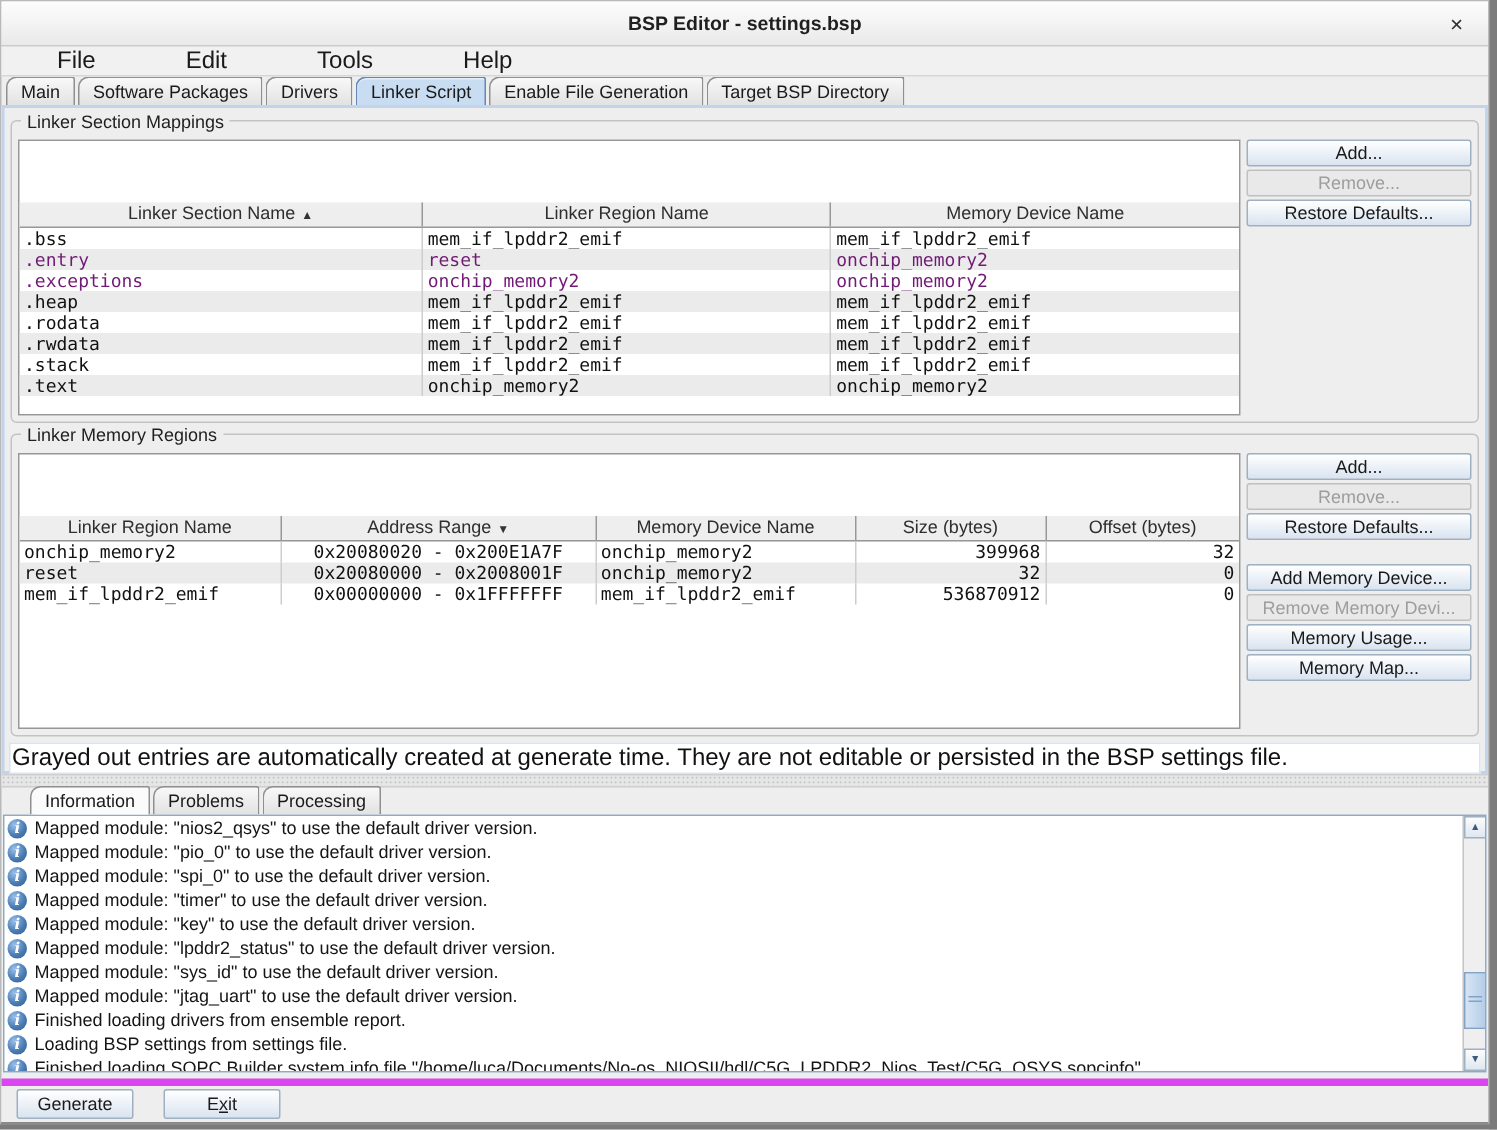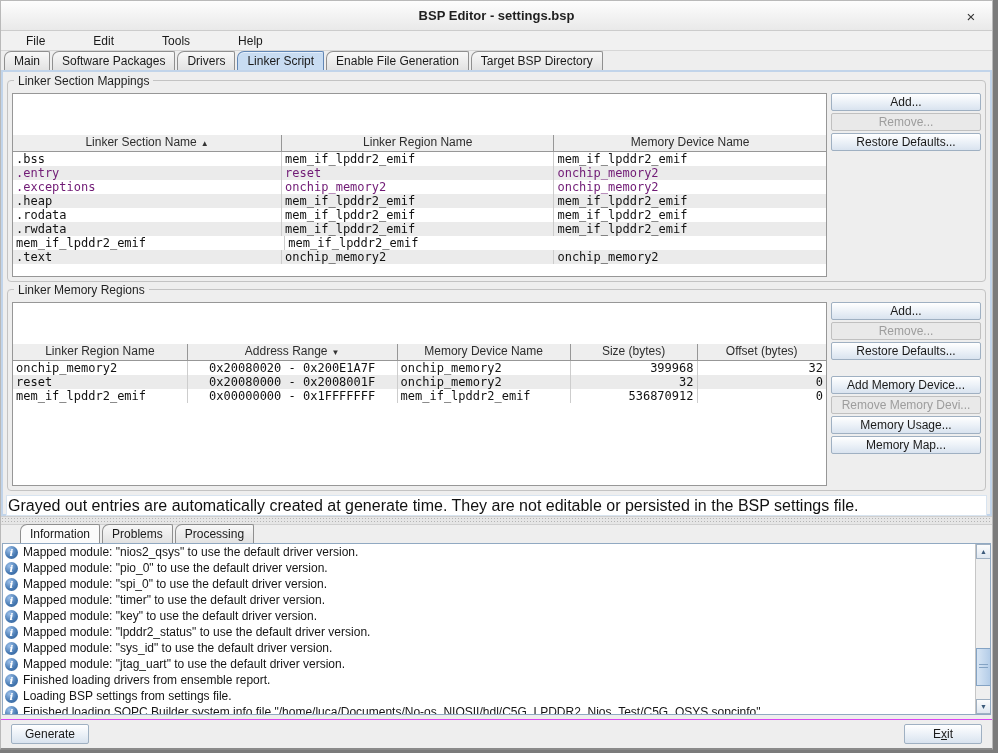--- a/index.html
+++ b/index.html
@@ -15,21 +15,21 @@
               border-bottom:1px solid #cccccc; display:flex; align-items:center;
               justify-content:center; position:relative; }
   .title-text { font-size:13px; font-weight:bold; color:#1f1f1f; }
   .close-btn { position:absolute; right:12px; top:6px; width:18px; height:18px;
                display:flex; align-items:center; justify-content:center;
                font-size:15px; color:#333; cursor:default; }
 
   
   .menubar { height:20px; flex:0 0 20px; background:#f1f1f1; border-bottom:1px solid #d6d6d6;
              display:flex; align-items:center; padding-left:1px; }
-  .menu-item { font-size:12px; color:#1a1a1a; padding:2px 24px; }
+  .menu-item { font-size:16px; color:#1a1a1a; padding:2px 24px;margin-left:12px; }
 
   
   .tabbar { height:19px; flex:0 0 19px; display:flex; align-items:flex-end; padding-left:3px; }
   .tab { font-size:12px; color:#1a1a1a; background:linear-gradient(#f8f8f8,#e2e2e2);
          border:1px solid #8f8f8f; border-bottom:none; padding:2px 9px 2px 9px;
          border-radius:7px 2px 0 0; margin-right:2px; position:relative; white-space:nowrap; }
   .tab.selected { background:#c8dcf2; border-color:#6287b5; z-index:2;
                   box-shadow:inset 0 1px 0 #e3eefb; }
   .tab.selected-white { background:#fbfbfb; border-color:#8f8f8f; z-index:2; }
 
@@ -108,22 +108,22 @@
                 font-size:7px; color:#3c5a7a; }
   .scroll-btn.up { top:0; }
   .scroll-btn.down { bottom:0; }
   .scroll-thumb { position:absolute; left:0; width:15px; top:104px; height:38px;
                   background:linear-gradient(90deg,#d7e5f4,#b4cde8);
                   border:1px solid #84a3c4; }
   .thumb-grip { width:9px; margin:0 auto; border-top:1px solid #84a3c4;
                 border-bottom:1px solid #84a3c4; height:4px; margin-top:15px; }
 
   
-  .footer { flex:1 1 auto; display:flex; align-items:center; justify-content:space-between;
-            gap:20px; padding:0 10px; background:#eeeeee; border-top:1px solid #d946ef; margin-top:4px; }
+  .footer { flex:1 1 auto; display:flex; align-items:center; justify-content:flex-start;
+            gap:20px; padding:0 10px; background:#eeeeee; border-top:5px solid #d946ef; margin-top:4px; }
   .footer .btn { width:78px; flex:0 0 auto; height:20px; margin-bottom:0; }
   .footer .btn u { text-decoration:underline; }
 
   
   .desktop-edge { position:absolute; right:0; top:0; width:5px; height:753px; background:#7b7b7b; }
 </style>
 </head>
 <body>
 
 <div class="window">
@@ -185,20 +185,21 @@
                 <div class="td c0">.rodata</div>
                 <div class="td c1">mem_if_lpddr2_emif</div>
                 <div class="td c2">mem_if_lpddr2_emif</div>
               </div>
               <div class="trow striped">
                 <div class="td c0">.rwdata</div>
                 <div class="td c1">mem_if_lpddr2_emif</div>
                 <div class="td c2">mem_if_lpddr2_emif</div>
               </div>
               <div class="trow">
+                <div class="td c0">.stack</div>
                 <div class="td c1">mem_if_lpddr2_emif</div>
                 <div class="td c2">mem_if_lpddr2_emif</div>
               </div>
               <div class="trow striped">
                 <div class="td c0">.text</div>
                 <div class="td c1">onchip_memory2</div>
                 <div class="td c2">onchip_memory2</div>
               </div>
             </div>
         </div>

